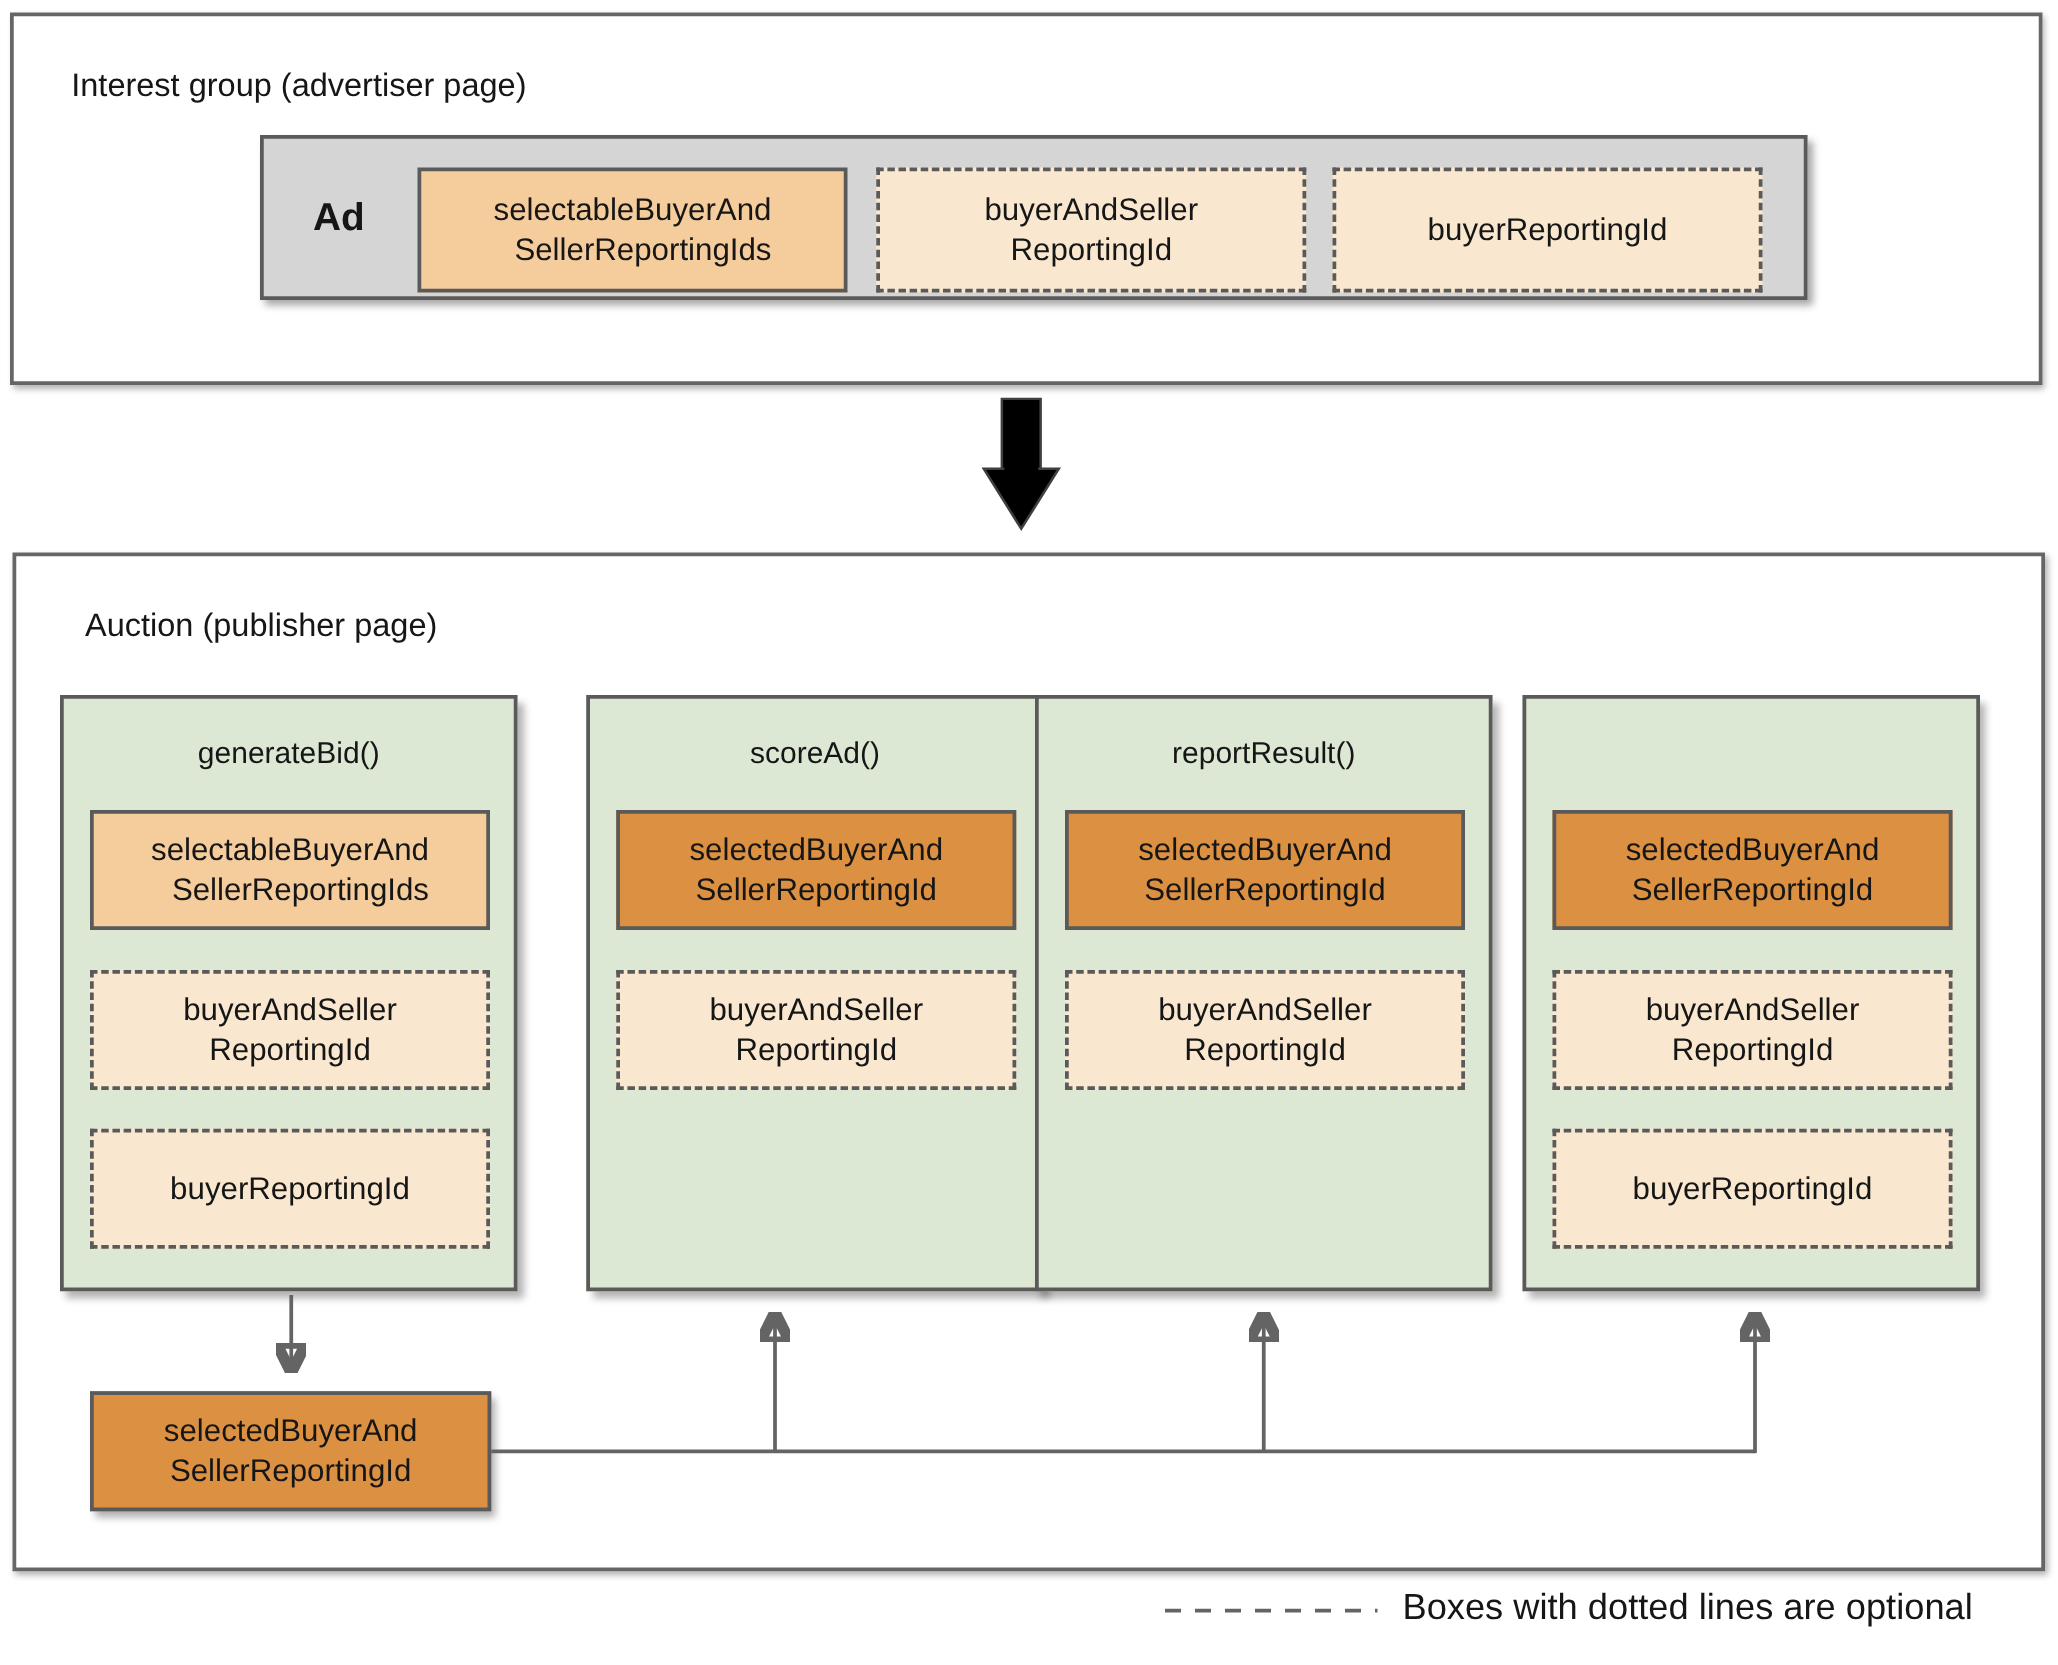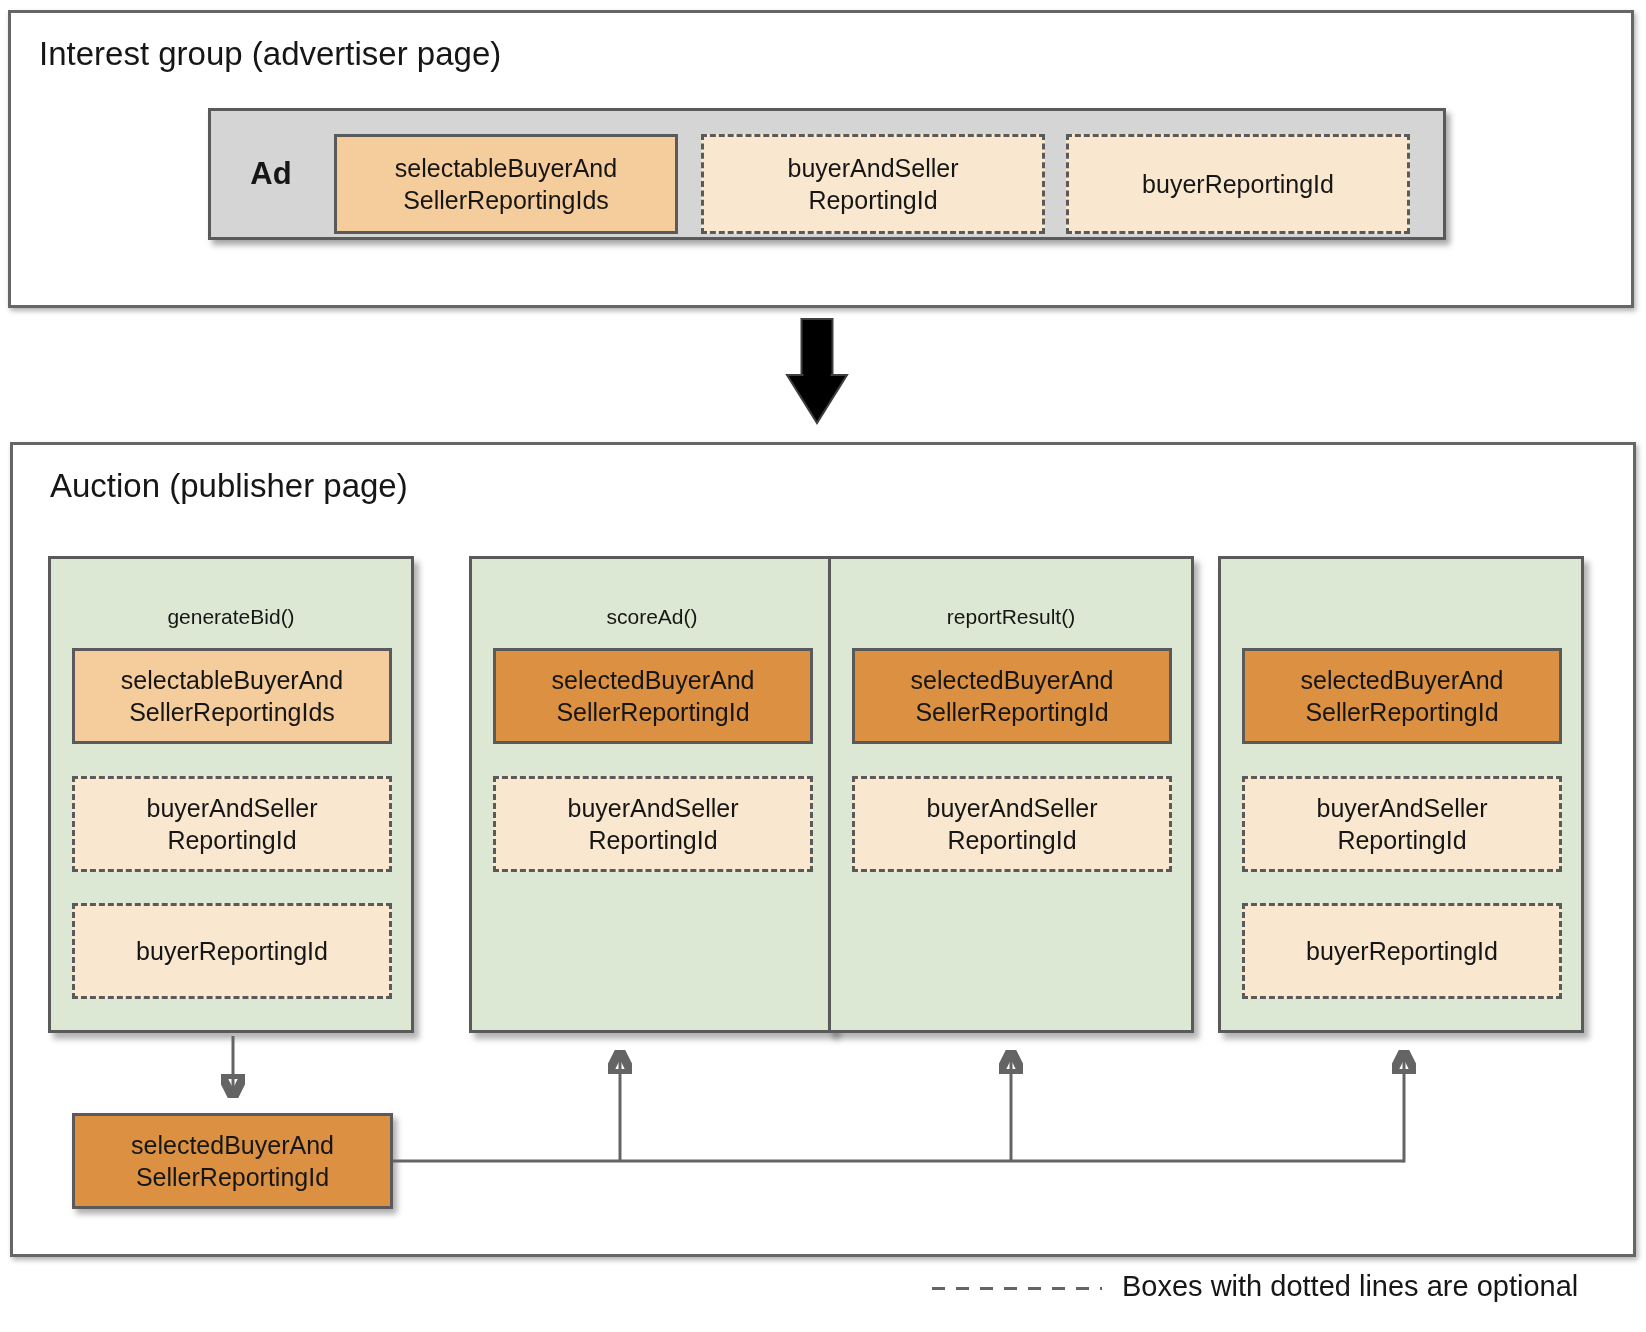--- a/index.html
+++ b/index.html
@@ -5,48 +5,48 @@
   html,body{margin:0;padding:0;background:#fff;}
   .canvas{
     position:relative;width:1646px;height:1332px;background:#fff;overflow:hidden;
     font-family:"Liberation Sans",sans-serif;color:var(--text,#161616);
   }
   .outer-box{
     position:absolute;background:#fff;border:3px solid var(--outer-border,#666);
     box-shadow:2px 3px 5px rgba(0,0,0,0.30);box-sizing:border-box;
   }
   .section-title{
-    position:absolute;margin:0;font-size:33px;font-weight:400;color:var(--text,#161616);
+    position:absolute;margin:18px;font-size:26px;font-weight:400;color:var(--text,#161616);
     white-space:nowrap;
   }
   .ad-container{
     position:absolute;left:197px;top:95px;width:1238px;height:132px;box-sizing:border-box;
     background:var(--ad-gray,#d5d5d5);border:3px solid var(--box-border,#5a5a5a);
     box-shadow:4px 5px 6px rgba(0,0,0,0.35);
   }
   .ad-label{
     position:absolute;left:0;top:0;width:120px;height:100%;
     display:flex;align-items:center;justify-content:center;
     font-size:31px;font-weight:700;
   }
   .box{
     position:absolute;box-sizing:border-box;display:flex;align-items:center;justify-content:center;
     text-align:center;font-size:25px;line-height:1.28;white-space:pre-line;
   }
-  .box.solid-light{background:var(--light-orange,#f5cc9b);border:3px solid var(--box-border,#5a5a5a);}
+  .box.solid-light{background:var(--light-orange,#f5cc9b);border:3px solid var(--box-border,#5a5a5a);text-align:right;}
   .box.solid-dark{background:var(--dark-orange,#dc9142);border:3px solid var(--box-border,#5a5a5a);}
   .box.dashed{background:var(--cream,#f9e8cf);border:3px dashed var(--box-border,#5a5a5a);}
   .fn-column{
     position:absolute;top:556px;width:366px;height:477px;box-sizing:border-box;
     background:var(--green,#dce8d4);border:3px solid var(--box-border,#5a5a5a);
     box-shadow:5px 6px 6px rgba(0,0,0,0.30);
   }
   .fn-title{
-    position:absolute;left:0;top:46px;width:100%;text-align:center;
-    font-size:21px;font-weight:400;
+    position:absolute;left:0;top:30px;width:100%;text-align:center;
+    font-size:24px;font-weight:400;
   }
   .fn-column .box{left:21px;width:320px;height:96px;}
   .fn-box-0{top:89px;}
   .fn-box-1{top:217px;}
   .fn-box-2{top:344px;}
   .result-box{
     left:72px;top:1113px;width:321px;height:96px;
     background:var(--dark-orange,#dc9142);border:3px solid var(--box-border,#5a5a5a);
     box-shadow:4px 5px 6px rgba(0,0,0,0.32);
   }

